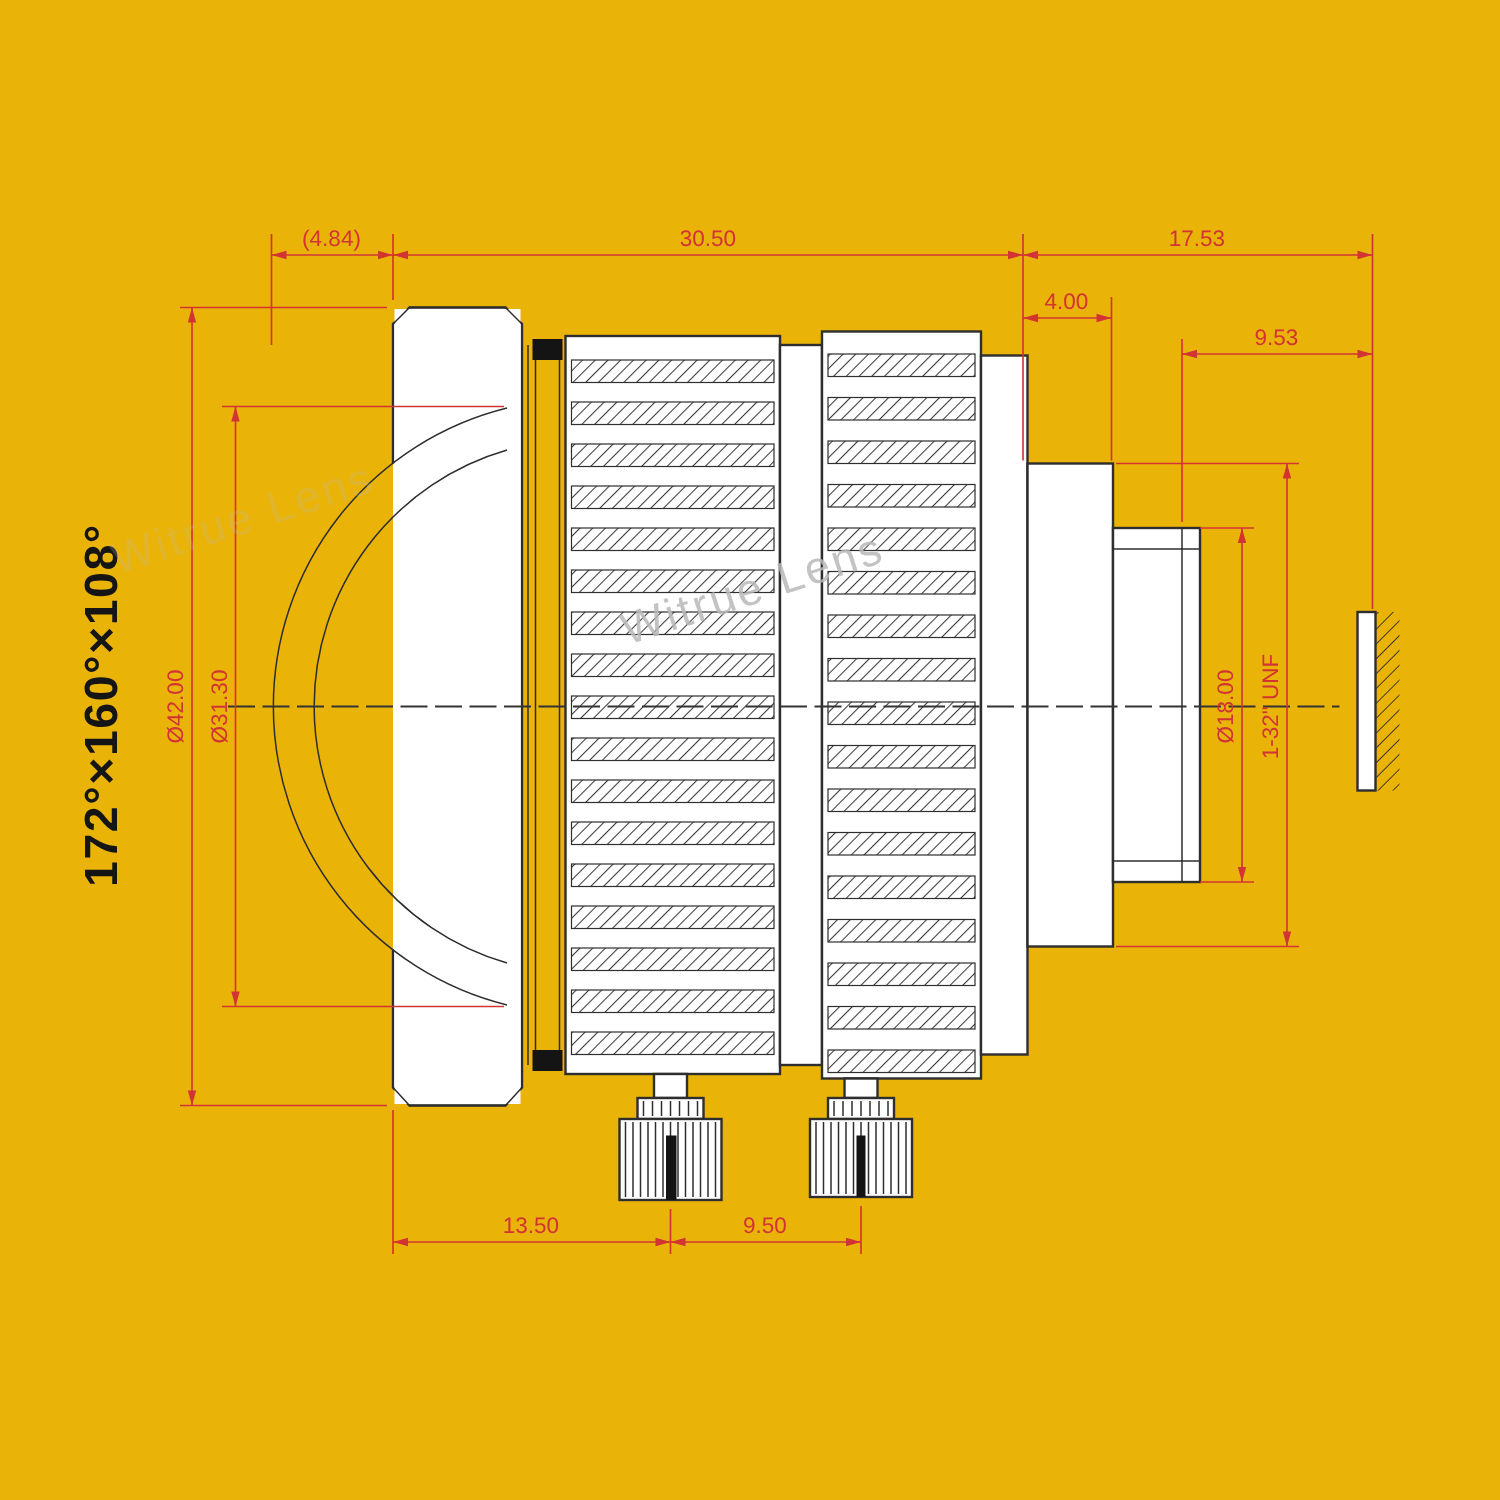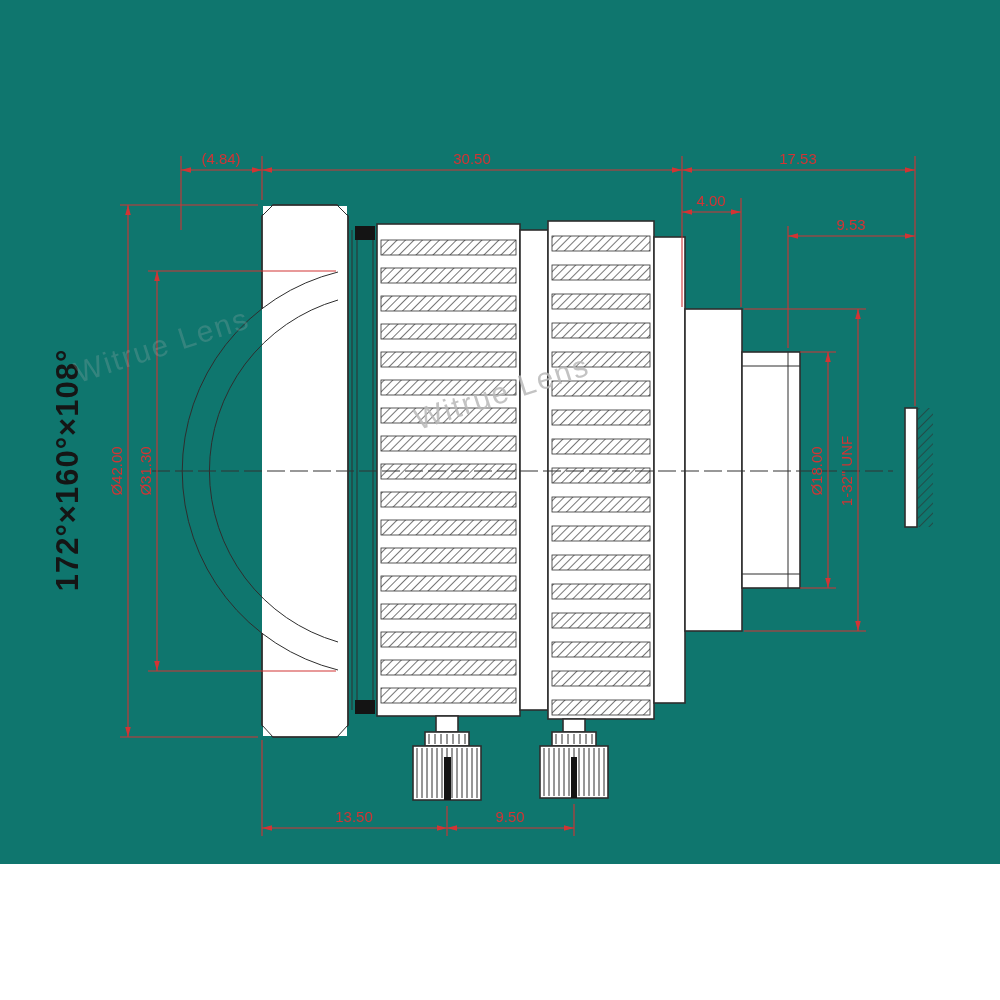--- a/index.html
+++ b/index.html
@@ -1,16 +1,16 @@
 <!DOCTYPE html>
 <html style="--dim: #d23434; --ink: #2e2e2e; --wm: #b9b9b9;"><head>
 <meta charset="utf-8">
 <style>
   html,body{margin:0;padding:0;background:#fff;}
-  #stage{position:relative;width:1000px;height:864px;background:#0f766e;overflow:hidden;
+  #stage{position:relative;width:1000px;height:1000px;background:#eab308;overflow:hidden;
          font-family:"Liberation Sans",sans-serif;}
   svg{display:block;}
   .outline{fill:#fff;stroke:var(--ink);stroke-width:1.6;}
   .thin{stroke:var(--ink);stroke-width:1;fill:none;}
   .band{fill:url(#knurlHatch);stroke:var(--ink);stroke-width:.8;}
   .blackfill{fill:#141414;stroke:none;}
   .center{stroke:#333;stroke-width:1.2;stroke-dasharray:18 5;fill:none;}
   .dim{stroke:var(--dim);stroke-width:1.1;fill:none;}
   .dimtext{fill:var(--dim);font-size:15px;font-family:"Liberation Sans",sans-serif;}
   .arrfill{fill:var(--dim);}

